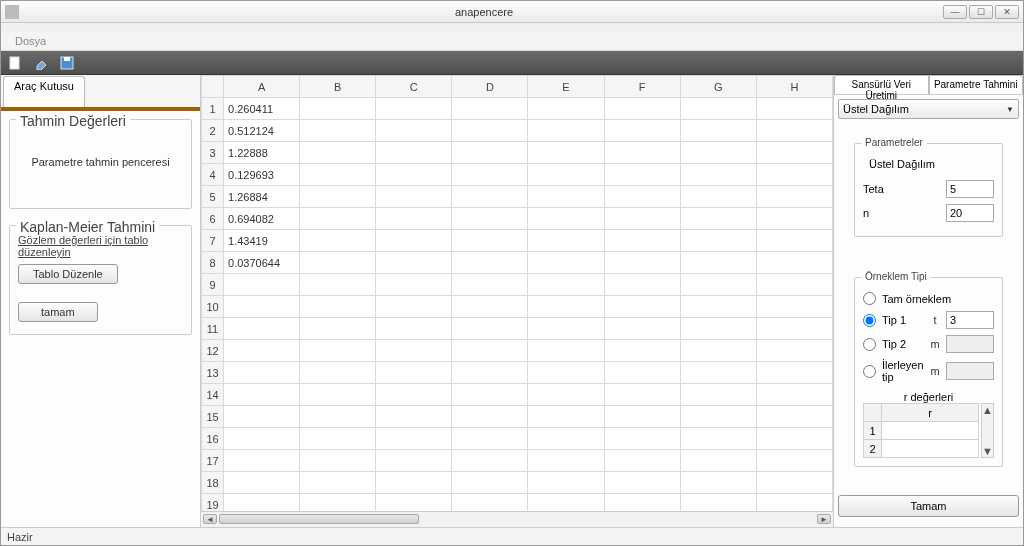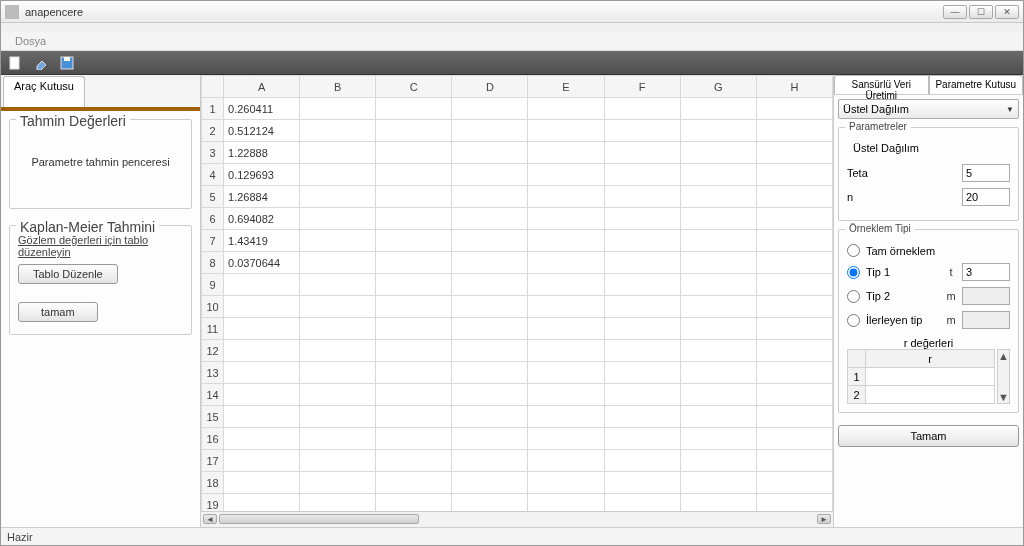--- a/index.html
+++ b/index.html
@@ -1,21 +1,21 @@
 <!DOCTYPE html>
 <html><head>
 <meta charset="utf-8">
 <style>
   * { box-sizing: border-box; margin: 0; padding: 0; font-family: "Segoe UI", Tahoma, sans-serif; font-size: 11px; }
   body { width: 1024px; height: 546px; overflow: hidden; background: #f0f0f0; display: flex; flex-direction: column; border: 1px solid #999; }
 
   
   .titlebar { height: 22px; background: linear-gradient(#fdfdfd,#eaeaea); display: flex; align-items: center; padding: 0 4px; border-bottom: 1px solid #c8c8c8; }
   .titlebar .app-icon { width: 14px; height: 14px; background: #bbb; margin-right: 6px; }
-  .titlebar .title { flex: 1; color: #333; }
+  .titlebar .title { flex: 1; color: #333; text-align: center; }
   .titlebar .win-btns { display: flex; gap: 2px; }
   .titlebar .win-btn { width: 24px; height: 14px; border: 1px solid #aaa; border-radius: 2px; background: linear-gradient(#fefefe,#e0e0e0); display: flex; align-items: center; justify-content: center; color:#555; font-size:9px; }
 
   
   .menubar { height: 20px; background: #f4f4f4; display: flex; align-items: center; padding: 0 6px; color: #888; border-bottom: 1px solid #dcdcdc; margin-top: 8px; }
   .menubar .menu-item { padding: 2px 8px; }
 
   
   .toolbar { height: 24px; background: linear-gradient(#6a6a6a,#4e4e4e); display: flex; align-items: center; padding: 0 6px; gap: 10px; border-bottom: 1px solid #333; }
   .toolbar .tool { width: 16px; height: 16px; display:flex; align-items:center; justify-content:center; color:#e8e8e8; }
@@ -47,21 +47,21 @@
   .hscroll .arrow.left{ left:2px;} .hscroll .arrow.right{ right:2px;}
 
   
   .right-panel { width: 190px; background:#fdfdfd; border-left:1px solid #ccc; display:flex; flex-direction:column; }
   .rtabs { height:20px; display:flex; background:#f5f5f5; border-bottom:1px solid #ccc;}
   .rtabs .rtab { flex:1; text-align:center; padding:3px 2px; border:1px solid #bbb; border-bottom:none; font-size:10px; background:#fff;}
   .rtabs .rtab:first-child{ border-radius:3px 0 0 0;}
   .rtabs .rtab:last-child{ border-radius:0 3px 0 0;}
   .dropdown { margin:4px; height:20px; border:1px solid #aaa; background:linear-gradient(#fefefe,#eaeaea); display:flex; align-items:center; padding:0 4px; justify-content:space-between; border-radius:2px;}
   .dropdown .caret { font-size:8px; color:#333; }
-  .rgroup { border:1px solid #ccc; margin:4px; padding:8px; position:relative; border-radius:2px; }
+  .rgroup { border:1px solid #ccc; margin:20px; padding:8px; position:relative; border-radius:2px; }
   .rgroup .legend { position:absolute; top:-7px; left:6px; background:#fdfdfd; padding:0 4px; color:#444; font-size:10px;}
   .field { display:flex; align-items:center; gap:0; margin:6px 0; }
   .field .lbl { flex:1; }
   .field input[type="text"] { width:48px; border:1px solid #aaa; padding:2px 3px; background:#fff; }
   .radio-row { display:flex; align-items:center; gap:6px; margin:6px 0; }
   .radio-row .lbl { flex:1; }
   .radio-row .side { width:10px; text-align:center; color:#333; }
   .radio-row input[type="text"]{ width:48px; border:1px solid #aaa; padding:2px 3px;}
   .radio-row input[disabled]{ background:#eee; }
   .mini-table { width:100%; border-collapse:collapse; }
@@ -382,21 +382,21 @@
     <div class="hscroll">
       <div class="arrow left">◄</div>
       <div class="thumb"></div>
       <div class="arrow right">►</div>
     </div>
   </div>
 
   <div class="right-panel">
     <div class="rtabs">
       <div class="rtab">Sansürlü Veri Üretimi</div>
-      <div class="rtab">Parametre Kutusu</div>
+      <div class="rtab">Parametre Tahmini</div>
     </div>
     <div class="dropdown">
       <span>Üstel Dağılım</span>
       <span class="caret">▼</span>
     </div>
     <div class="rgroup">
       <div class="legend">Parametreler</div>
       <div style="margin:6px 0 10px 6px;">Üstel Dağılım</div>
       <div class="field">
         <span class="lbl">Teta</span>

